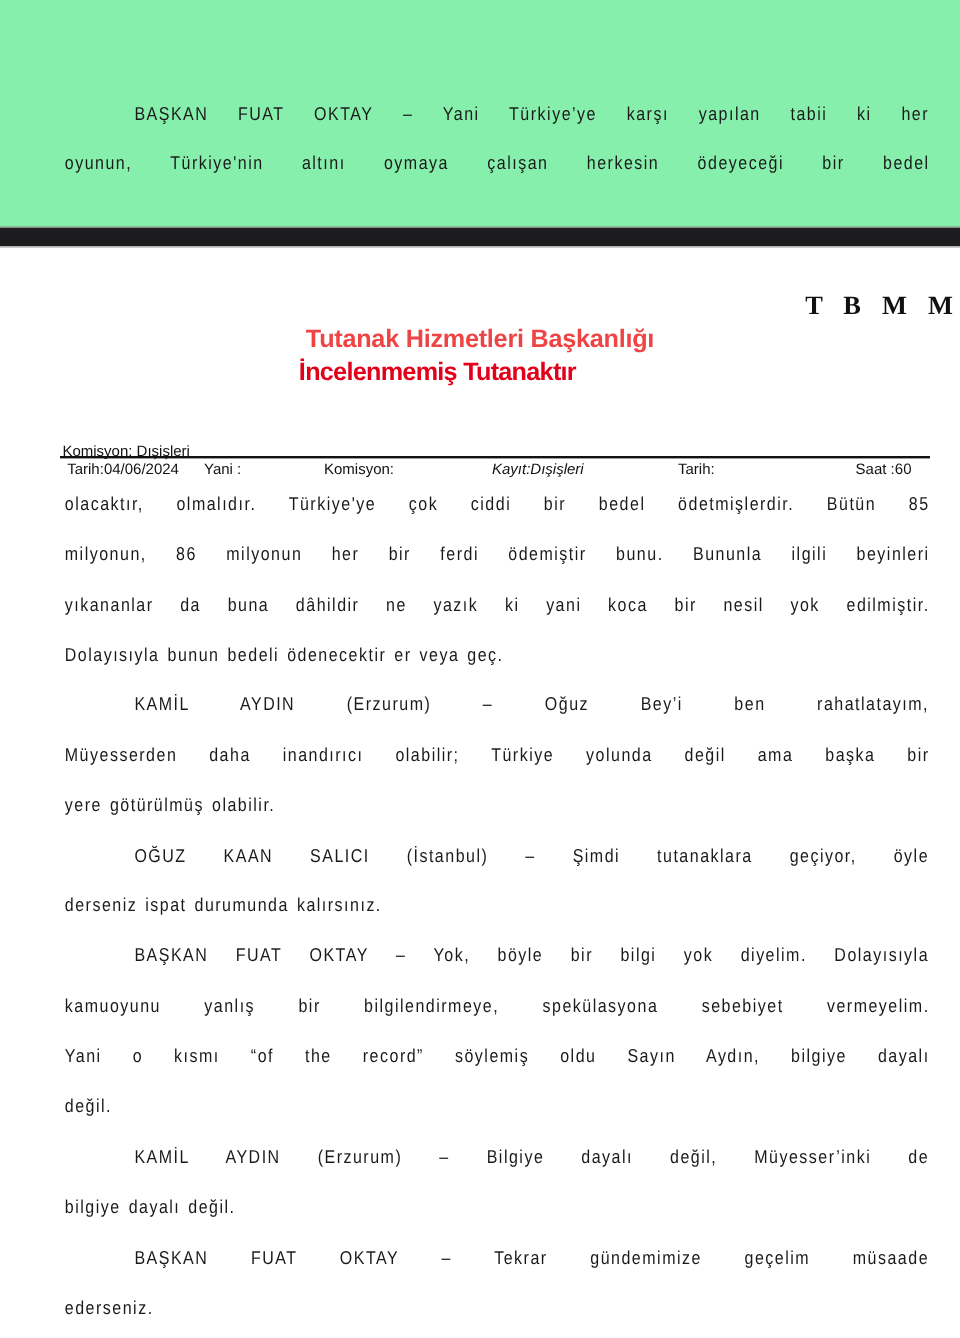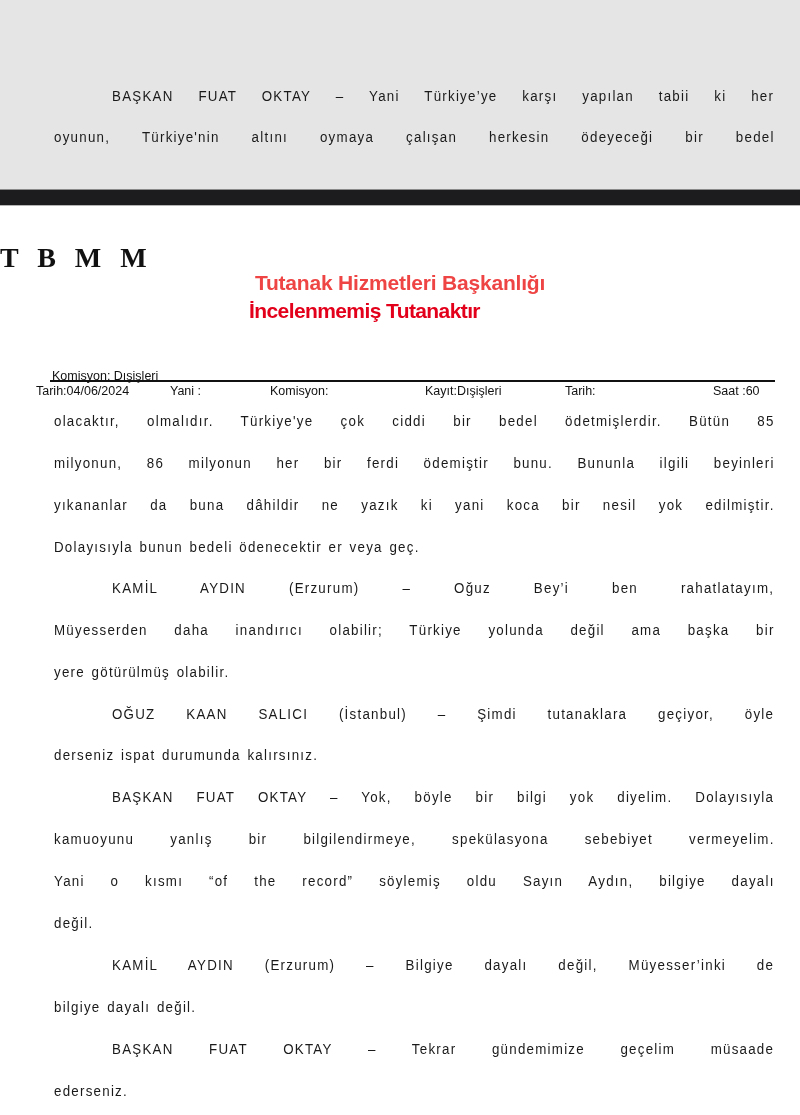--- a/index.html
+++ b/index.html
@@ -11,21 +11,21 @@
     width: 800px;
     height: 1115px;
     position: relative;
     overflow: hidden;
     color: #141414;
   }
   .page-top {
     position: absolute;
     left: 0; top: 0;
     width: 800px; height: 189px;
-    background: #e5e5e5;
+    background: #86efac;
   }
   .body-text {
     font-family: "Liberation Sans", "DejaVu Sans", sans-serif;
     font-size: 15.5px;
     letter-spacing: 1.45px;
     word-spacing: 2px;
     color: #1a1a1a;
     transform: scaleX(0.86);
     transform-origin: left center;
     white-space: nowrap;
@@ -57,24 +57,24 @@
   }
   .header {
     position: absolute;
     left: 0; top: 206px;
     width: 800px;
   }
   .hdr-tbmm {
     position: absolute;
     top: 36px;
     left: 0; width: 800px;
-    text-align: left;
+    text-align: right;
     font-family: "Liberation Serif", "DejaVu Serif", serif;
     font-weight: bold;
-    font-size: 28px;
+    font-size: 22px;
     letter-spacing: 6px;
     color: #111;
   }
   .hdr-dept {
     position: absolute;
     top: 65px;
     left: 0; width: 800px;
     text-align: center;
     font-family: "Liberation Sans", "DejaVu Sans", sans-serif;
     font-weight: bold;
@@ -117,24 +117,24 @@
 
 <div class="divider-band"></div>
 
 <div class="header">
   <div class="hdr-tbmm">T B M M</div>
   <div class="hdr-dept">Tutanak Hizmetleri Başkanlığı</div>
   <div class="hdr-status" id="hdr-status" style="color: rgb(227, 0, 27);">İncelenmemiş Tutanaktır</div>
 </div>
 
 <div class="meta" style="left:52px; top:345px;">Komisyon: Dışişleri</div>
-<div class="meta" style="left:36px; top:360px;">Tarih:04/06/2024</div>
+<div class="meta" style="left:56px; top:360px;">Tarih:04/06/2024</div>
 <div class="meta" style="left:170px; top:360px;">Yani :</div>
 <div class="meta" style="left:270px; top:360px;">Komisyon:</div>
-<div class="meta" style="left:425px; top:360px;">Kayıt:Dışişleri</div>
+<div class="meta" style="left:410px; top:360px;font-style:italic;">Kayıt:Dışişleri</div>
 <div class="meta" style="left:565px; top:360px;">Tarih:</div>
 <div class="meta" style="left:713px; top:360px;">Saat :60</div>
 
 <div class="rule"></div>
 
 <div>
   <div class="line justify body-text" style="top:410px;">olacaktır, olmalıdır. Türkiye'ye çok ciddi bir bedel ödetmişlerdir. Bütün 85</div>
   <div class="line justify body-text" style="top:452px;">milyonun, 86 milyonun her bir ferdi ödemiştir bunu. Bununla ilgili beyinleri</div>
   <div class="line justify body-text" style="top:494px;">yıkananlar da buna dâhildir ne yazık ki yani koca bir nesil yok edilmiştir.</div>
   <div class="line body-text" style="top:536px;">Dolayısıyla bunun bedeli ödenecektir er veya geç.</div>

